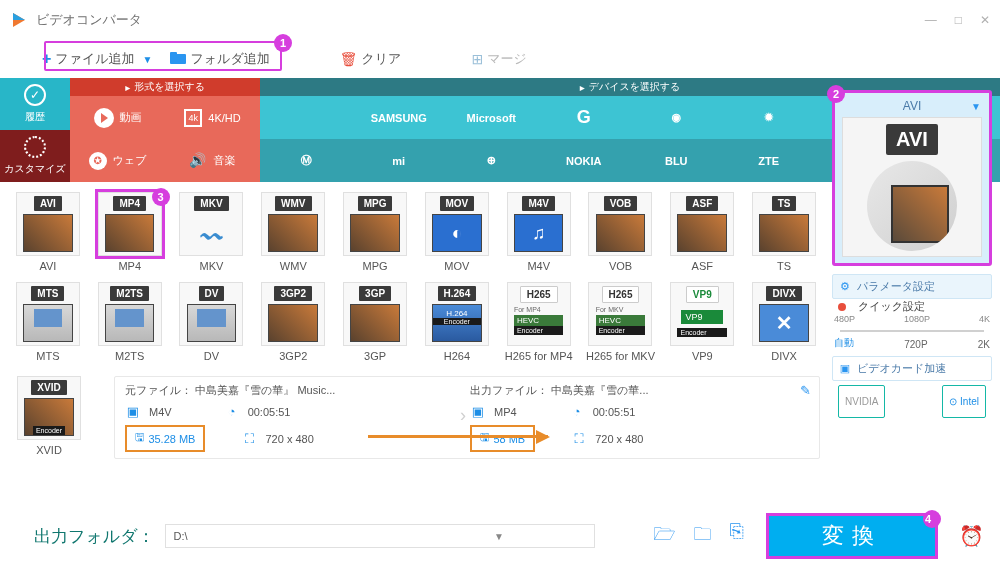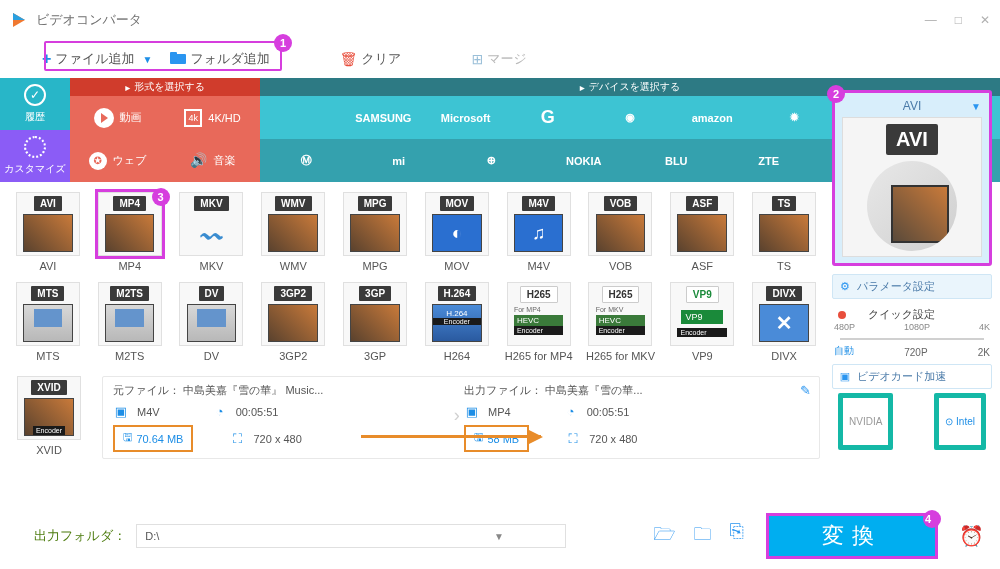--- a/index.html
+++ b/index.html
@@ -19,31 +19,31 @@
 .tool-item { display:flex; align-items:center; gap:4px; font-size:13px; color:#555; }
 .blue-plus { color:#1d8ee6; font-size:16px; font-weight:bold; }
 .chev-down { color:#1d8ee6; font-size:10px; margin-left:4px; }
 .trash-icon { color:#e84e3c; font-size:14px; }
 
 
 .midrow { display:flex; height: 104px; }
 .left-rail { width:70px; display:flex; flex-direction:column; }
 .left-rail .tile { flex:1; display:flex; flex-direction:column; align-items:center; justify-content:center; color:#fff; font-size:10px; gap:4px; }
 .tile-history { background:#28b6c8; }
-.tile-customize { background:#8b5cf6; }
+.tile-customize { background:#7f1d1d; }
 .ring-icon { width:22px; height:22px; border:2px solid #fff; border-radius:50%; display:flex; align-items:center; justify-content:center; font-size:12px; }
 .gear-icon2 { width:22px; height:22px; border:2px dotted #fff; border-radius:50%; }
 
 
 .mode-grid { flex:1; display:flex; flex-direction:column; }
 .tab-header { height:18px; display:flex; font-size:10px; color:#fff; }
 .tab-header .tab { flex:1; display:flex; align-items:center; justify-content:center; gap:4px; }
 .tab-a { background:#d03c2c; }
 .tab-b { background:#2d7a84; }
-.mode-row { flex:1; display:flex;text-align:right; }
+.mode-row { flex:1; display:flex; }
 .mode-cell { width:95px; display:flex; align-items:center; justify-content:center; gap:6px; color:#fff; font-size:11px; }
 .mode-red { background:#e8695a; }
 .brand-cell { flex:1; display:flex; align-items:center; justify-content:center; color:#fff; font-size:11px; font-weight:bold; }
 .brand-row1 .brand-cell { background:#3dc4d3; }
 .brand-row2 .brand-cell { background:#34a1ae; }
 .play-icon { width:20px; height:20px; background:#fff; border-radius:50%; display:flex; align-items:center; justify-content:center; }
 .play-icon::after { content:""; border-left:7px solid #e8695a; border-top:5px solid transparent; border-bottom:5px solid transparent; margin-left:2px; }
 .hk-icon { width:18px; height:18px; border:2px solid #fff; display:flex; align-items:center; justify-content:center; font-size:9px; }
 .globe-icon { width:18px; height:18px; background:#fff; border-radius:50%; display:flex; align-items:center; justify-content:center; font-size:10px; color:#e8695a; }
 .spk-icon { width:18px; height:18px; color:#fff; font-size:14px; }
@@ -53,58 +53,58 @@
 .right-title { font-size:12px; color:#444; margin-bottom:6px; }
 .format-box { border:3px solid #d63ede; border-radius:3px; background:#d8eefb; position:relative; padding:6px; }
 .format-name { font-size:12px; color:#4a7aa8; text-align:center; margin-bottom:4px; }
 .format-chev { position:absolute; right:8px; top:8px; color:#2a95f0; font-size:10px; }
 .format-thumb { width:140px; height:140px; background:#f5f5f5; border:1px solid #ddd; margin:0 auto; display:flex; align-items:center; justify-content:center; flex-direction:column; }
 .avi-chip { background:#3a3a3a; color:#fff; font-size:20px; font-weight:bold; padding:4px 10px; border-radius:2px; margin-bottom:6px; }
 .disc-thumb { width:90px; height:90px; background:linear-gradient(135deg,#e8e8e8,#cfcfcf); border-radius:50%; position:relative; overflow:hidden; }
 .disc-thumb::after { content:""; position:absolute; right:8px; bottom:8px; width:54px; height:54px; background:linear-gradient(45deg,#5a4a3a,#c97a3a); border:2px solid #333; }
 
 .setting-row { margin-top:8px; font-size:11px; color:#4a7aa8; display:flex; align-items:center; gap:6px; padding:4px 6px; border:1px solid #cfe6f5; background:#eaf5fc; border-radius:2px; }
-.quick-row { margin-top:8px; font-size:11px; color:#444; display:flex; align-items:center; gap:22px; padding:0 6px; }
+.quick-row { font-size:11px; color:#444; display:flex; align-items:center; gap:12px; padding:0 6px; }
 .red-dot { width:8px; height:8px; background:#e84e3c; border-radius:50%; }
 .slider-bar { margin:6px 8px 2px; height:2px; background:#d0d0d0; position:relative; }
 .slider-labels { display:flex; justify-content:space-between; font-size:9px; color:#888; padding:0 2px;gap:48px; }
 .slider-row2 { display:flex; justify-content:space-between; font-size:10px; color:#666; padding:2px 2px;align-items:flex-end; }
 .auto-label { color:#1d8ee6; }
 .gpu-row { margin-top:4px; font-size:11px; color:#4a7aa8; display:flex; align-items:center; gap:6px; padding:4px 6px; border:1px solid #cfe6f5; border-radius:2px; }
 .logos-row { display:flex; justify-content:space-between; padding:4px 6px; }
-.logo-chip { font-size:10px; color:#999; border:5px solid #14b8a6; padding:18px 6px; border-radius:2px; }
+.logo-chip { font-size:10px; color:#999; border:1px solid #14b8a6; padding:10px 6px; border-radius:2px; }
 .intel-chip { color:#1d8ee6; }
 
 
 .formats-area { padding:10px 180px 6px 12px; }
 .fmt-grid { display:grid; grid-template-columns: repeat(10, 1fr); gap:8px 10px; }
 .fmt-item { display:flex; flex-direction:column; align-items:center; gap:4px; position:relative; }
 .fmt-thumb { width:64px; height:64px; background:#f8f8f8; border:1px solid #e0e0e0; display:flex; flex-direction:column; align-items:center; justify-content:flex-start; overflow:hidden; }
 .fmt-chip { background:#3a3a3a; color:#fff; font-size:10px; font-weight:bold; padding:2px 6px; border-radius:1px; margin-top:3px; }
 .fmt-film { flex:1; width:80%; margin:3px 0; background:linear-gradient(45deg,#5a422e,#c97a3a); border:1px solid #444; position:relative; }
 .fmt-label { font-size:11px; color:#555; }
 .fmt-item.selected .fmt-thumb { outline:3px solid #d63ede; }
 .fmt-grid2 { margin-top:10px; }
 
 
-.file-row { margin:8px 180px 4px 12px; display:flex; gap:16px;justify-content:flex-end; }
+.file-row { margin:8px 180px 4px 12px; display:flex; gap:28px;justify-content:flex-end; }
 .xvid-col { width:74px; display:flex; flex-direction:column; align-items:center; gap:4px; }
 .file-panel { flex:1; border:1px solid #e8e8e8; border-radius:2px; padding:6px 10px; display:flex; gap:6px; position:relative; }
 .file-col { flex:1; display:flex; flex-direction:column; gap:6px; font-size:11px; color:#555; }
 .file-meta { display:flex; align-items:center; gap:8px; }
 .chip-outline { border:2px solid #e88c2a; padding:2px 8px; color:#1d8ee6; font-size:11px; display:flex; align-items:center; gap:4px; }
 .info-icon { color:#1d8ee6; font-size:13px; width:16px; text-align:center; }
 .arrow-orange { position:absolute; left:36%; top:58px; width:180px; height:3px; background:#e88c2a; }
 .arrow-orange::after { content:""; position:absolute; right:-2px; top:-5px; border-left:14px solid #e88c2a; border-top:7px solid transparent; border-bottom:7px solid transparent; }
 .chevron-mid { position:absolute; left:49%; top:28px; color:#d0d0d0; font-size:18px; }
 .pencil-icon { position:absolute; right:8px; top:6px; color:#2a95f0; font-size:13px; }
 
 
 .bottom-bar { position:absolute; bottom:8px; left:0; right:0; height:50px; display:flex; align-items:center; padding:0 10px 0 34px; gap:10px; }
-.out-label { font-size:13px; color:#4d7c0f; }
+.out-label { font-size:17px; color:#0f766e; }
 .out-input { flex:1; border:1px solid #e0e0e0; height:24px; padding:0 8px; font-size:11px; color:#555; max-width:430px; }
 .out-chev { position:absolute; left:494px; color:#888; font-size:10px; }
 .bottom-icons { display:flex; gap:18px; margin-left:auto; margin-right:12px; color:#2a95f0; font-size:18px; }
 .convert-btn { width:172px; height:46px; background:#00aef0; border:3px solid #d63ede; color:#fff; font-size:22px; letter-spacing:8px; display:flex; align-items:center; justify-content:center; font-weight:500; position:relative; }
 .clock-btn { width:36px; height:36px; display:flex; align-items:center; justify-content:center; color:#2a95f0; font-size:20px; margin-left:6px; }
 
 .small-ico { width:12px; height:12px; display:inline-flex; align-items:center; justify-content:center; font-size:11px; color:#2a95f0; }
 
 
 .mkv-thumb .fmt-film { background:none; display:flex; align-items:center; justify-content:center; border:none; }
@@ -193,21 +193,20 @@
           <span></span>
         </div>
       <div class="brand-cell">SAMSUNG</div>
       <div class="brand-cell">Microsoft</div>
       <div class="brand-cell">
           <span style="font-size:18px;">G</span>
         </div>
       <div class="brand-cell">
           <span>◉</span>
         </div>
-      <div class="brand-cell">amazon</div>
       <div class="brand-cell">
           <span>✹</span>
         </div>
       <div class="brand-cell">honor</div>
       <div class="brand-cell">ASUS</div>
     </div>
     <div class="mode-row brand-row2">
       <div class="mode-cell mode-red">
         <span class="globe-icon">✪</span>
         <span>ウェブ</span>
@@ -468,21 +467,21 @@
       <div class="file-meta">
         <span class="info-icon">▣</span>
           <span>M4V</span>
         <span style="width:36px"></span>
         <span class="info-icon">◔</span>
           <span>00:05:51</span>
       </div>
       <div class="file-meta">
         <span class="chip-outline">
             <span>🖫</span>
-            <span>70.64 MB</span>
+            <span>35.28 MB</span>
           </span>
         <span style="width:20px"></span>
         <span class="info-icon">⛶</span>
           <span>720 x 480</span>
       </div>
     </div>
 
     <div class="file-col">
       <div><span>出力ファイル：</span> <span>中島美嘉『雪の華...</span></div>
       <div class="file-meta">

